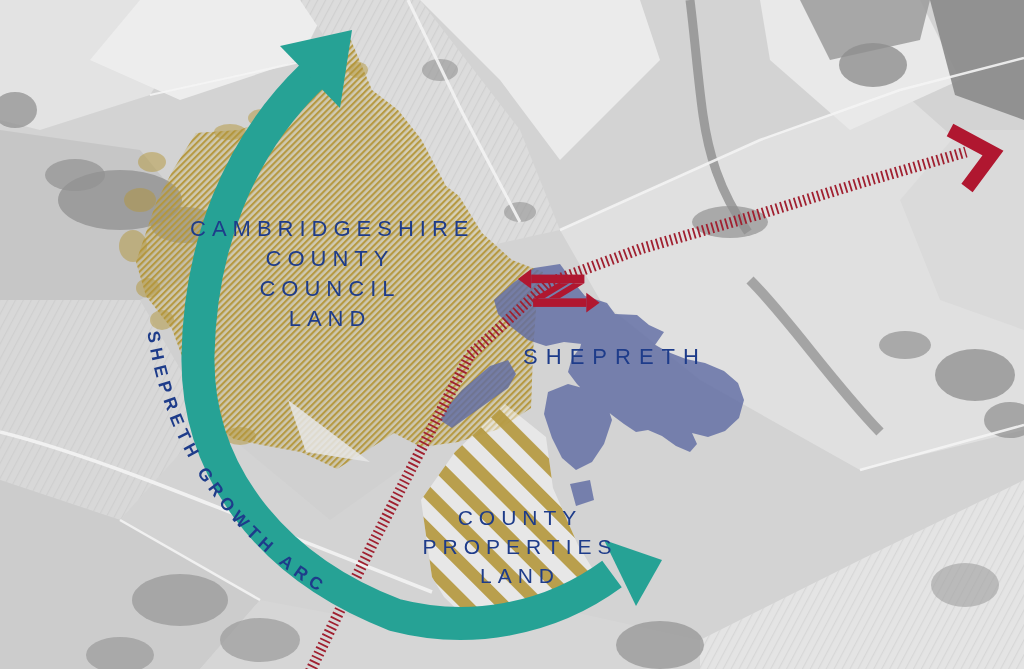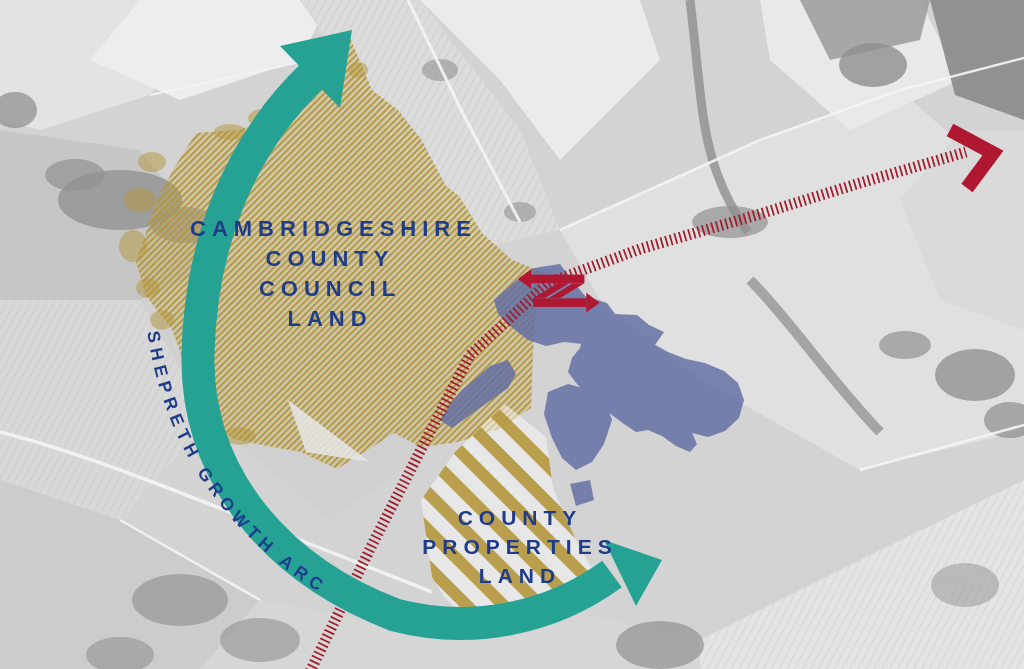--- a/index.html
+++ b/index.html
@@ -2,21 +2,21 @@
 <html><head>
 <meta charset="utf-8">
 <style>
   html,body{margin:0;padding:0;background:#e9e9e9;}
   .stage{
     position:relative;width:1024px;height:669px;overflow:hidden;
     background:#d3d3d3;font-family:"Liberation Sans",sans-serif;
   }
   .stage svg{position:absolute;left:0;top:0;}
   .label{
-    position:absolute;font-weight:bold;color:#1E3C8A;
+    position:absolute;font-weight:normal;color:#1E3C8A;
     white-space:pre-line;text-align:center;
   }
   .label-ccc{left:190px;top:214px;width:280px;font-size:22px;letter-spacing:6px;line-height:30px;}
   .label-shepreth{left:520px;top:344px;width:190px;font-size:22px;letter-spacing:8px;}
   .label-scott{left:390px;top:503px;width:260px;font-size:21px;letter-spacing:6px;line-height:29px;}
   .arc-text{font-weight:bold;font-size:17.5px;letter-spacing:5.5px;}
 </style>
 </head>
 <body>
 
@@ -140,16 +140,17 @@
 
     <path id="arcLabelPath" d="M146,322 C162,450 230,565 415,642" fill="none" stroke="none"></path>
     <text class="arc-text" fill="#1E3C8A">
       <textPath href="#arcLabelPath" startOffset="10">SHEPRETH GROWTH ARC</textPath>
     </text>
   </svg>
 
   <div class="label label-ccc">CAMBRIDGESHIRE
 COUNTY COUNCIL
 LAND</div>
+  <div class="label label-shepreth">SHEPRETH</div>
   <div class="label label-scott">COUNTY
 PROPERTIES
 LAND</div>
 </div>
 
 </body></html>

